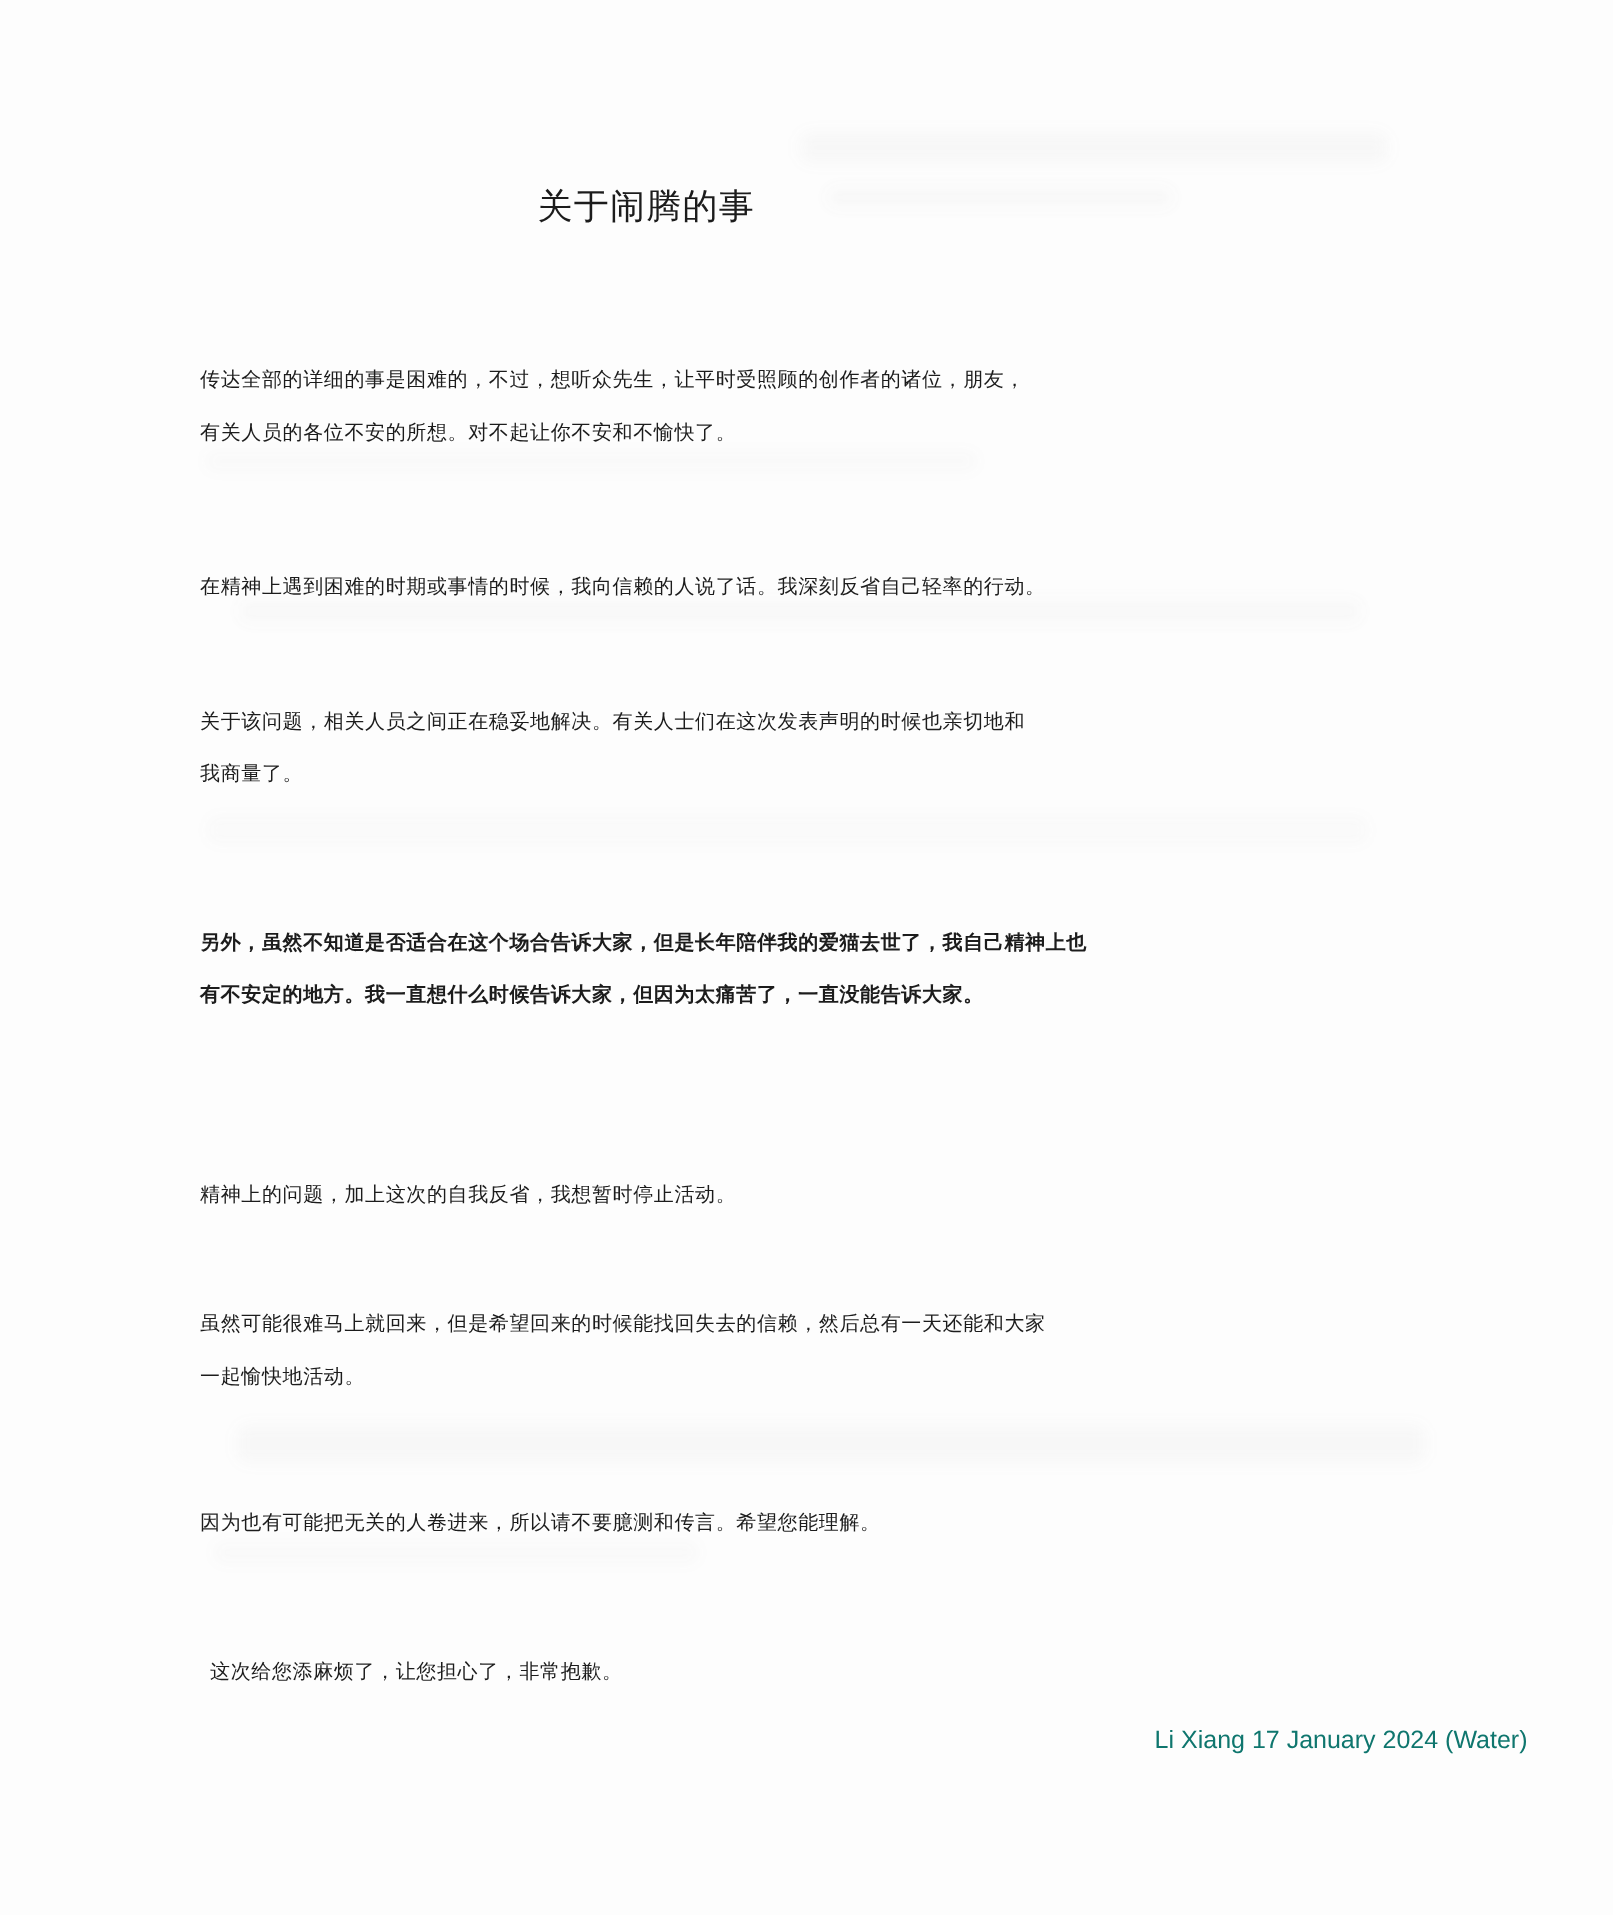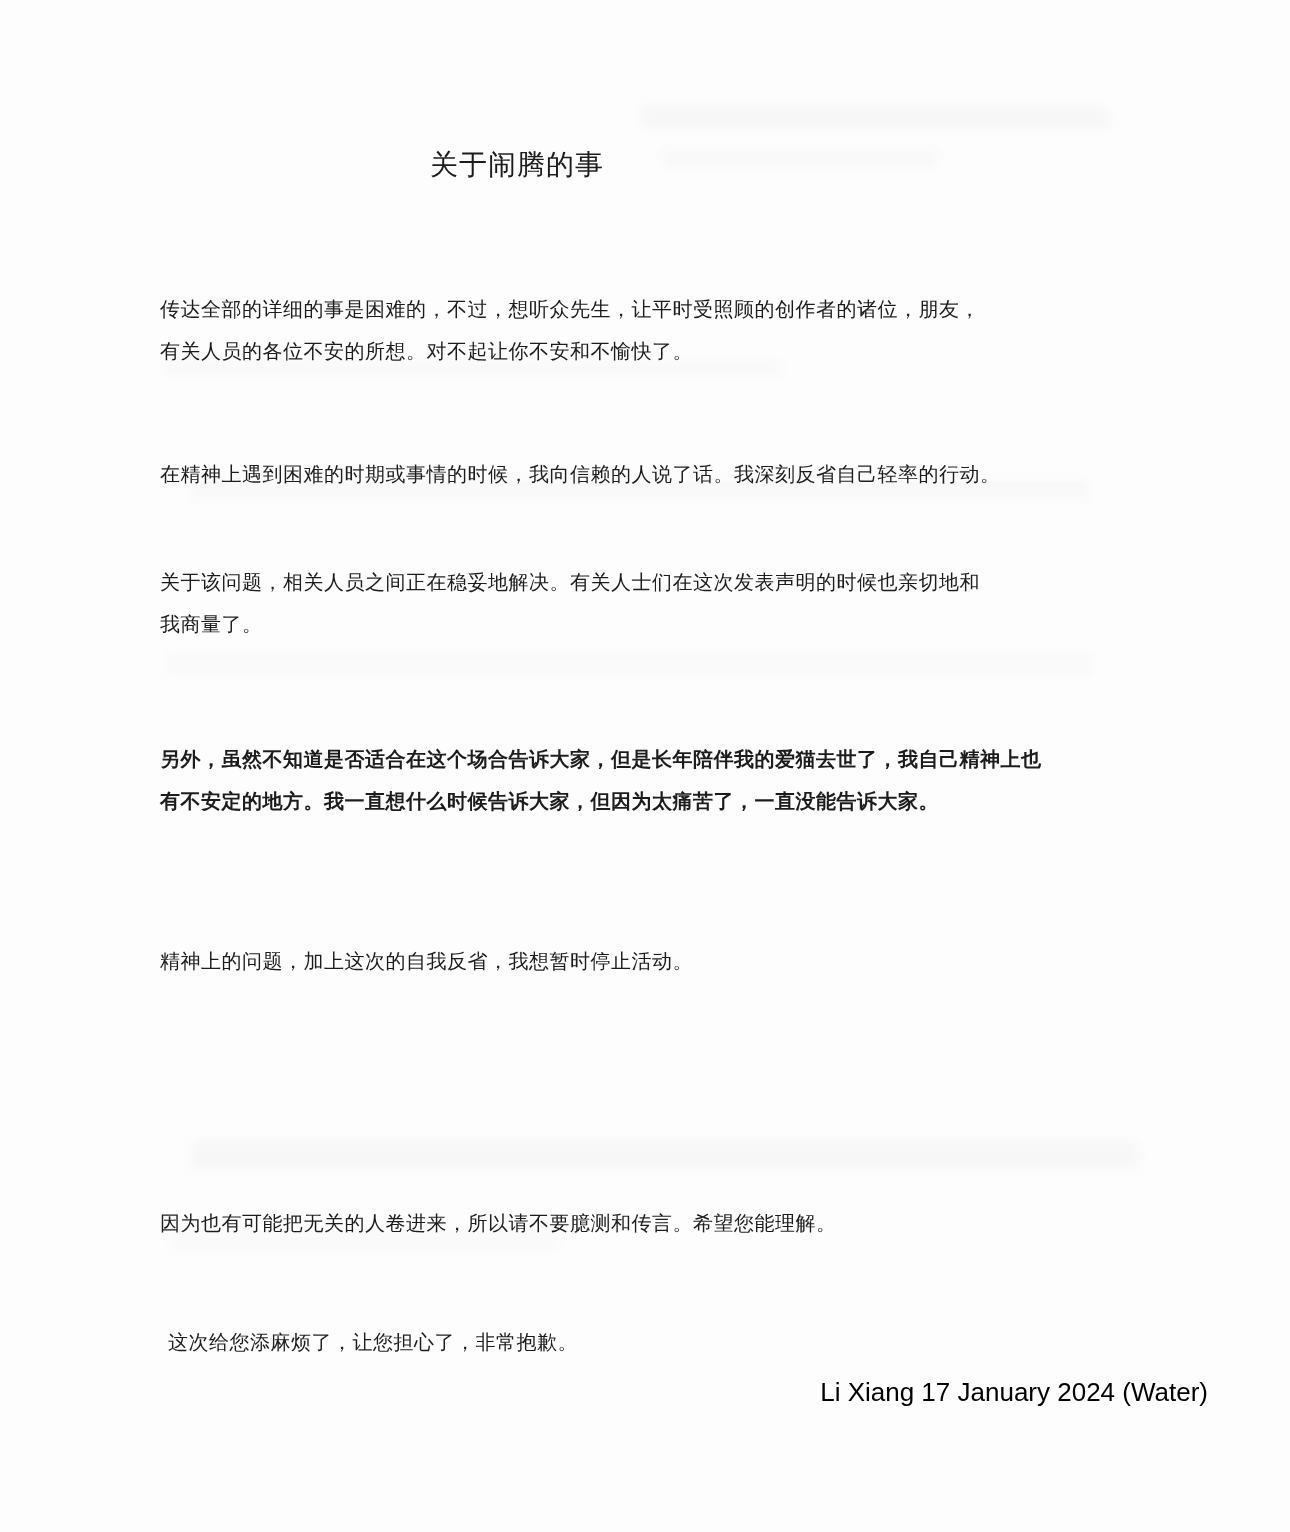--- a/index.html
+++ b/index.html
@@ -24,41 +24,41 @@
     font-size: 28px;
     line-height: 36px;
     font-weight: 500;
     letter-spacing: 1px;
     white-space: nowrap;
   }
   .para {
     position: absolute;
     left: 160px;
     width: 1085px;
-    font-size: 20px;
+    font-size: 16px;
     line-height: 42px;
     white-space: pre-line;
     letter-spacing: 0.5px;
   }
   .p1 { top: 268px; }
   .p2 { top: 433px; }
   .p3 { top: 541px; }
   .p4 { top: 718px; font-weight: bold; }
   .p5 { top: 817px; }
   .p6 { top: 920px; }
   .p7 { top: 1023px; }
   .p8 { top: 1182px; }
   .p9 { top: 1301px; left: 168px; }
   .signature {
     position: absolute;
     top: 1375px;
-    right: 82px;
-    font-size: 26px;
+    right: 68px;
+    font-size: 20px;
     line-height: 34px;
-    color: #000000;
+    color: #0f766e;
     white-space: nowrap;
   }
   
   .ghost {
     position: absolute;
     background: rgba(125, 115, 108, 0.045);
     filter: blur(6px);
     border-radius: 8px;
     pointer-events: none;
   }
@@ -86,18 +86,20 @@
   <h1 class="doc-title">关于闹腾的事</h1>
 
   <p class="para p1">传达全部的详细的事是困难的，不过，想听众先生，让平时受照顾的创作者的诸位，朋友，
 有关人员的各位不安的所想。对不起让你不安和不愉快了。</p>
   <p class="para p2">在精神上遇到困难的时期或事情的时候，我向信赖的人说了话。我深刻反省自己轻率的行动。</p>
   <p class="para p3">关于该问题，相关人员之间正在稳妥地解决。有关人士们在这次发表声明的时候也亲切地和
 我商量了。</p>
   <p class="para p4">另外，虽然不知道是否适合在这个场合告诉大家，但是长年陪伴我的爱猫去世了，我自己精神上也
 有不安定的地方。我一直想什么时候告诉大家，但因为太痛苦了，一直没能告诉大家。</p>
   <p class="para p6">精神上的问题，加上这次的自我反省，我想暂时停止活动。</p>
+  <p class="para p7">虽然可能很难马上就回来，但是希望回来的时候能找回失去的信赖，然后总有一天还能和大家
+一起愉快地活动。</p>
   <p class="para p8">因为也有可能把无关的人卷进来，所以请不要臆测和传言。希望您能理解。</p>
   <p class="para p9">这次给您添麻烦了，让您担心了，非常抱歉。</p>
 
   <div class="signature">Li Xiang 17 January 2024 (Water)</div>
 
 </div>
 
 </body></html>

